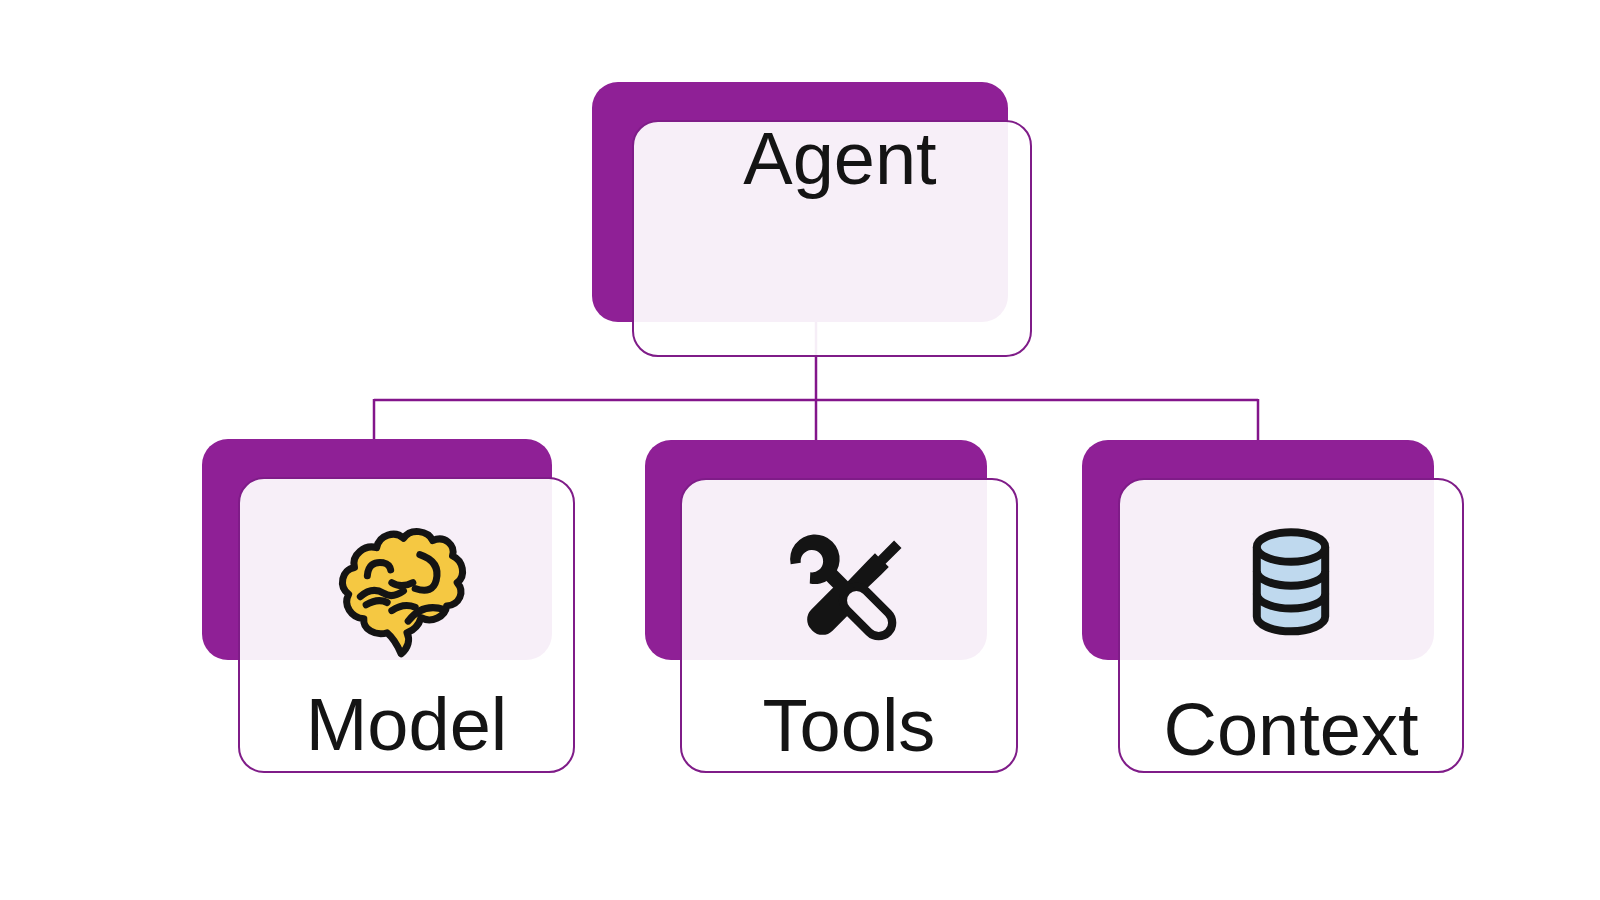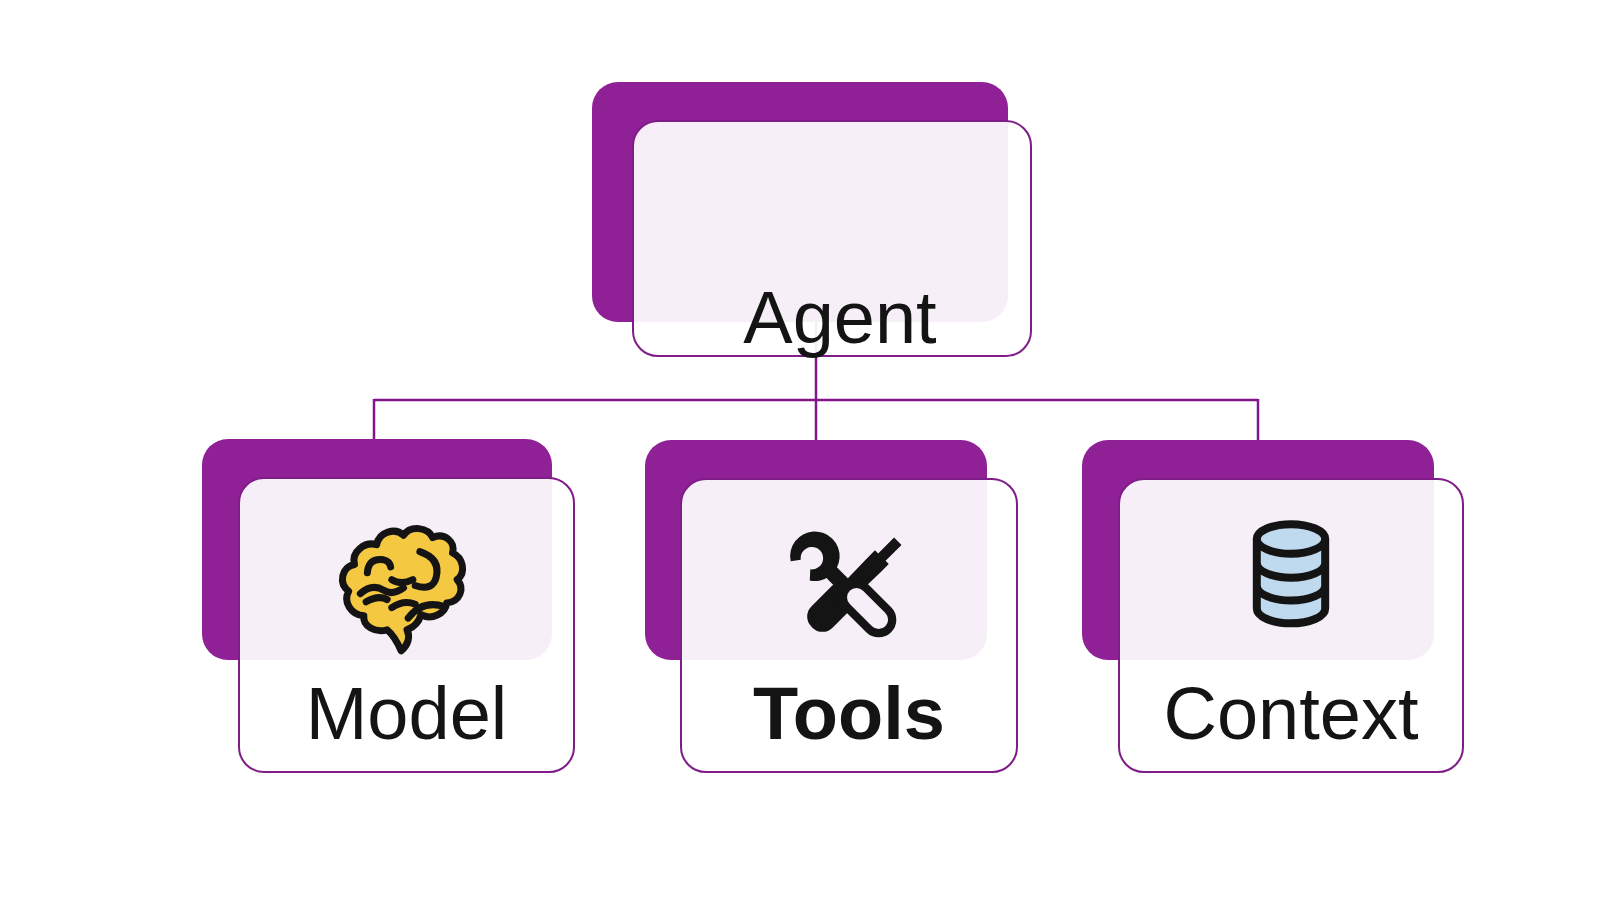--- a/index.html
+++ b/index.html
@@ -34,41 +34,41 @@
   .front-card {
     position: absolute;
     z-index: 3;
     background: var(--front-card-tint, rgba(255,255,255,0.93));
     border: 2.5px solid var(--card-border-purple, #7F1C88);
     border-radius: 26px;
     box-sizing: border-box;
   }
   .front-card.root {
     display: flex;
-    align-items: flex-end;
+    align-items: flex-start;
     justify-content: center;
     padding-left: 16px;
   }
   .front-card.child {
     display: flex;
     flex-direction: column;
   }
   .icon-zone {
     height: 182px;
     display: flex;
     align-items: center;
     justify-content: center;
     padding-top: 22px;
   }
   .label-zone {
     flex: 1;
     display: flex;
     align-items: center;
     justify-content: center;
-    padding-bottom: 20px;
+    padding-bottom: 4px;
   }
   .node-label {
     font-size: 74px;
     color: var(--label-text, #141414);
     line-height: 1;
     white-space: nowrap;
   }
 
   
   .brain-fill   { fill: var(--brain-yellow, #F5C842); stroke: var(--icon-black, #141414); stroke-width: 6; stroke-linejoin: round; }
@@ -108,21 +108,21 @@
         <path class="brain-fold" d="M52 76 Q62 69 72 73"></path>
         <path class="brain-fold" d="M97 75 Q78 69 66 85"></path>
       </svg>
     </div>
     <div class="label-zone">
       <div class="node-label">Model</div>
     </div>
   </div>
 
   <div class="back-card" style="left:645px; top:440px; width:342px; height:220px;"></div>
-  <div class="front-card child" style="left:680px; top:478px; width:338px; height:295px;font-weight:bold;">
+  <div class="front-card child" style="left:680px; top:478px; width:338px; height:295px;">
     <div class="icon-zone">
       <svg width="150" height="150" viewBox="0 0 100 100">
 
         <g transform="rotate(45 50 50)">
           <path class="tool-solid" d="M46.5 4 L53.5 4 L53.5 19 L56.5 19 L56.5 26 L56 48 L44 48 L43.5 26 L43.5 19 L46.5 19 Z"></path>
           <rect class="tool-solid" x="40" y="47" width="20" height="38" rx="9.5"></rect>
         </g>
 
         <g transform="rotate(-45 50 50)">
           <rect class="wrench-handle" x="41" y="48" width="18" height="39" rx="9"></rect>

